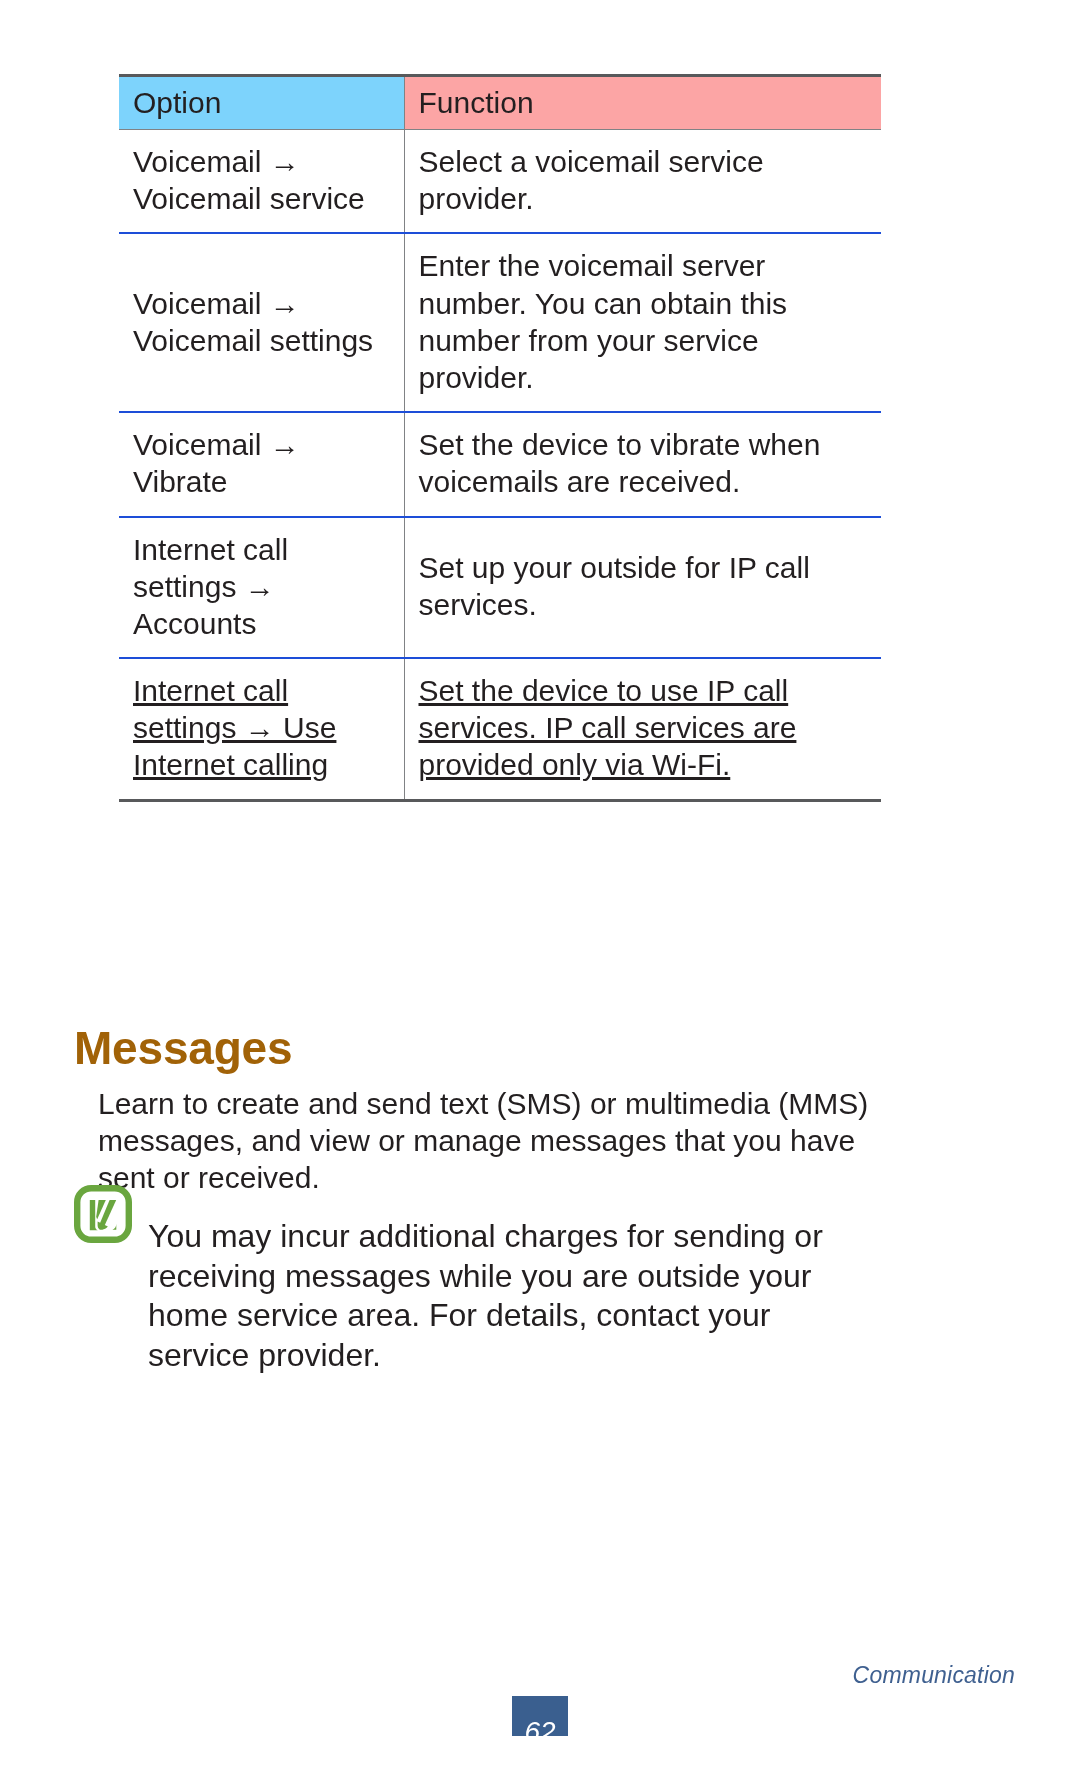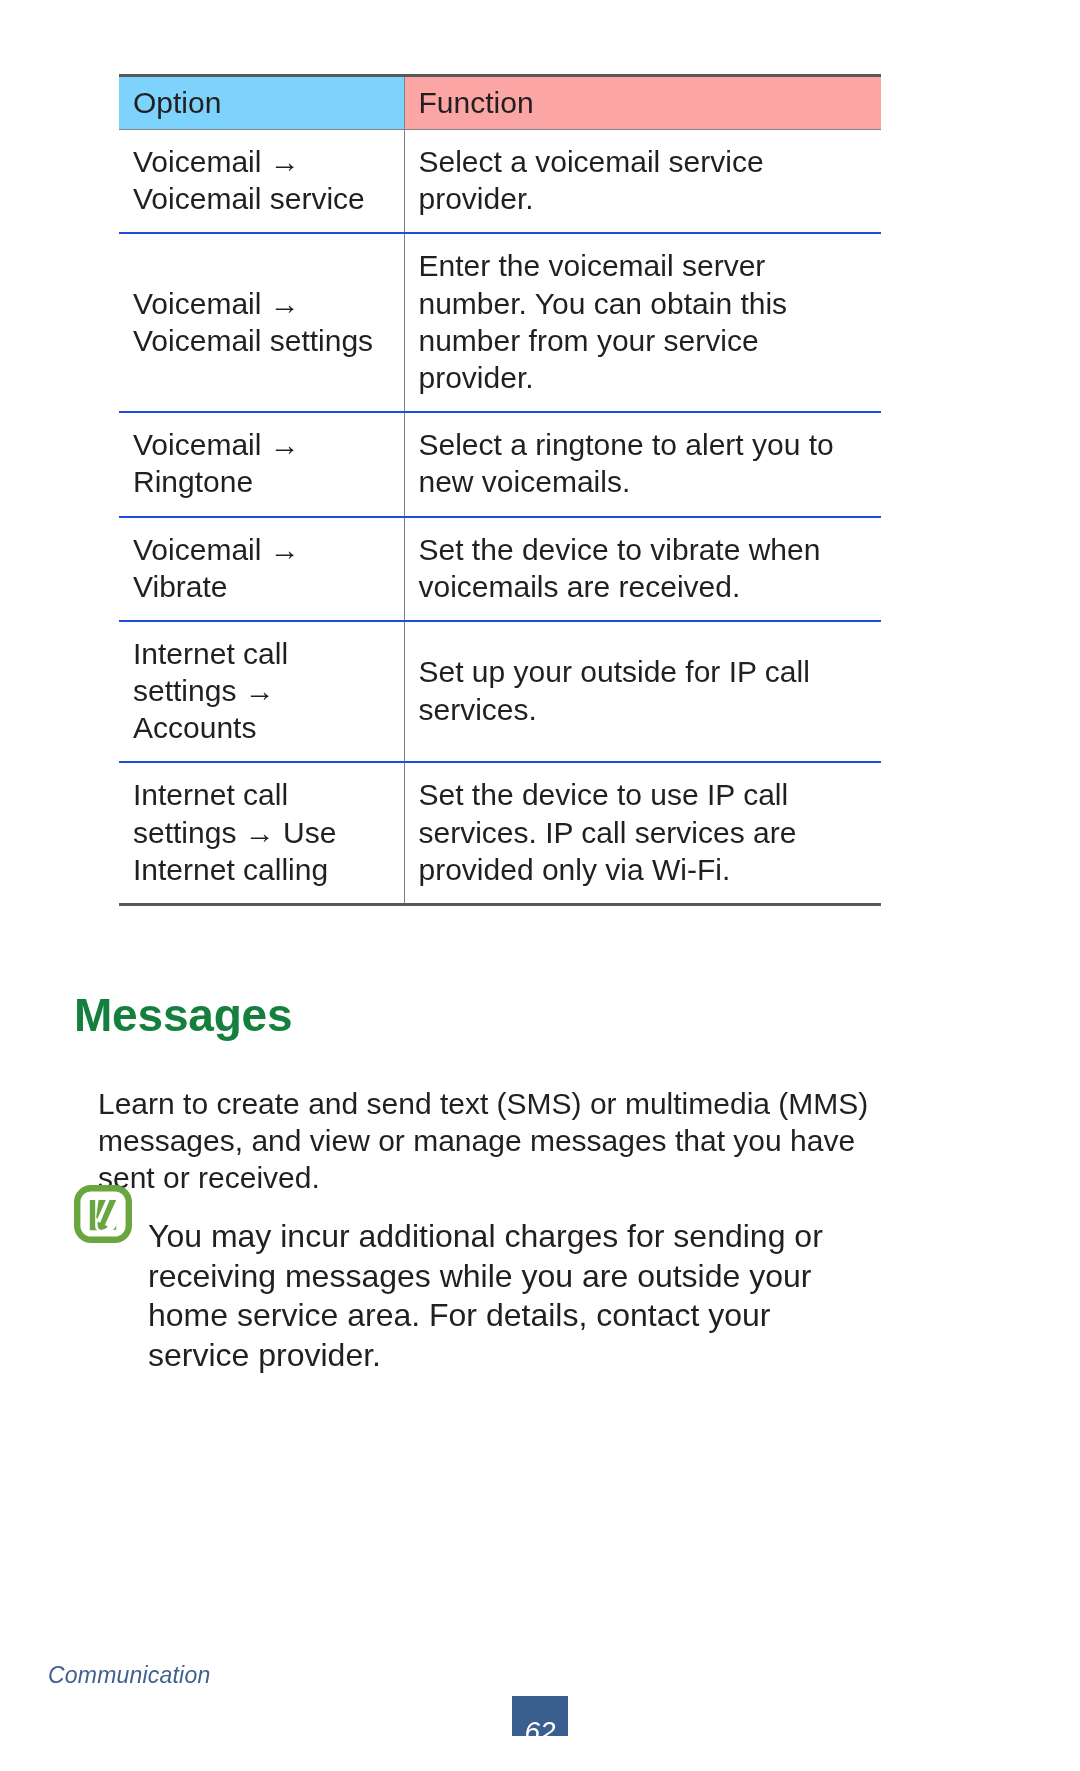--- a/index.html
+++ b/index.html
@@ -63,31 +63,32 @@
     font-size: 30px;
     line-height: 1.24;
     color: #231f20;
     border-bottom: 2px solid #1d4ed8;
   }
   .opt-table tbody td.c1 {
     border-right: 1px solid #808285;
   }
   .opt-table tbody tr:last-child td {
     border-bottom: 3px solid #58595b;
+    text-decoration: underline;
   }
 
   
   .sec-heading {
     position: absolute;
     left: 74px;
-    top: 953px;
+    top: 986px;
     font-size: 46px;
     line-height: 1.05;
     font-weight: bold;
-    color: #15803d;
+    color: #a16207;
     letter-spacing: -0.2px;
   }
 
   
   .body-para {
     position: absolute;
     left: 74px;
     top: 1055px;
     width: 806px;
     font-size: 30px;
@@ -117,26 +118,25 @@
     color: #231f20;
     width: 730px;
   }
 
   
   .footer-label {
     position: absolute;
     top: 1662px;
     left: 0;
     width: 1015px;
-    text-align: left;
+    text-align: right;
     font-size: 23px;
     font-style: italic;
     color: #3f6090;
     letter-spacing: 0.2px;
-    margin-left: 48px;
   }
   .footer-pagebox {
     position: absolute;
     top: 1696px;
     left: 50%;
     transform: translateX(-50%);
     background: #3a5f8f;
     color: #ffffff;
     font-size: 28px;
     font-style: italic;
@@ -165,24 +165,20 @@
       </tr>
     </thead>
     <tbody>
       <tr>
         <td class="c1">Voicemail → Voicemail service</td>
         <td class="c2">Select a voicemail service provider.</td>
       </tr>
       <tr>
         <td class="c1">Voicemail → Voicemail settings</td>
         <td class="c2">Enter the voicemail server number. You can obtain this number from your service provider.</td>
-      </tr>
-      <tr>
-        <td class="c1">Voicemail → Ringtone</td>
-        <td class="c2">Select a ringtone to alert you to new voicemails.</td>
       </tr>
       <tr>
         <td class="c1">Voicemail → Vibrate</td>
         <td class="c2">Set the device to vibrate when voicemails are received.</td>
       </tr>
       <tr>
         <td class="c1">Internet call settings → Accounts</td>
         <td class="c2">Set up your outside for IP call services.</td>
       </tr>
       <tr>

